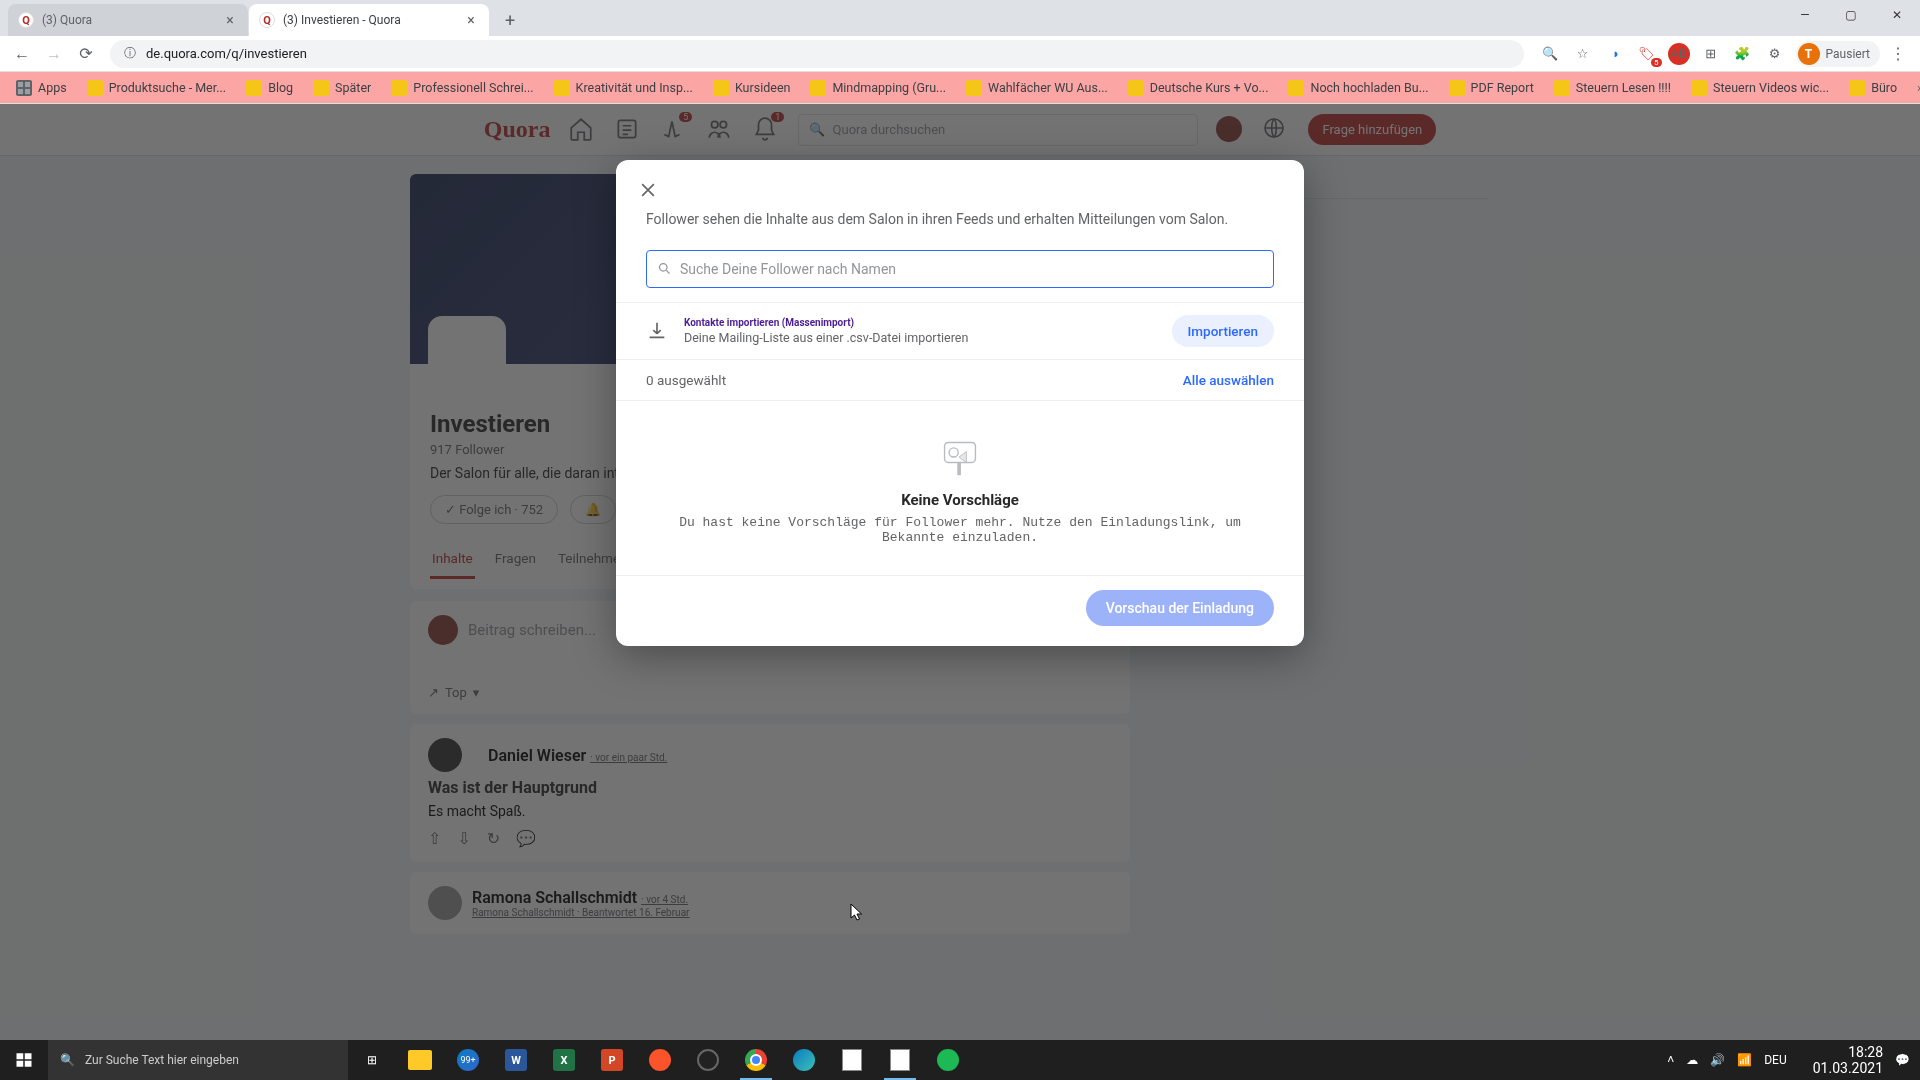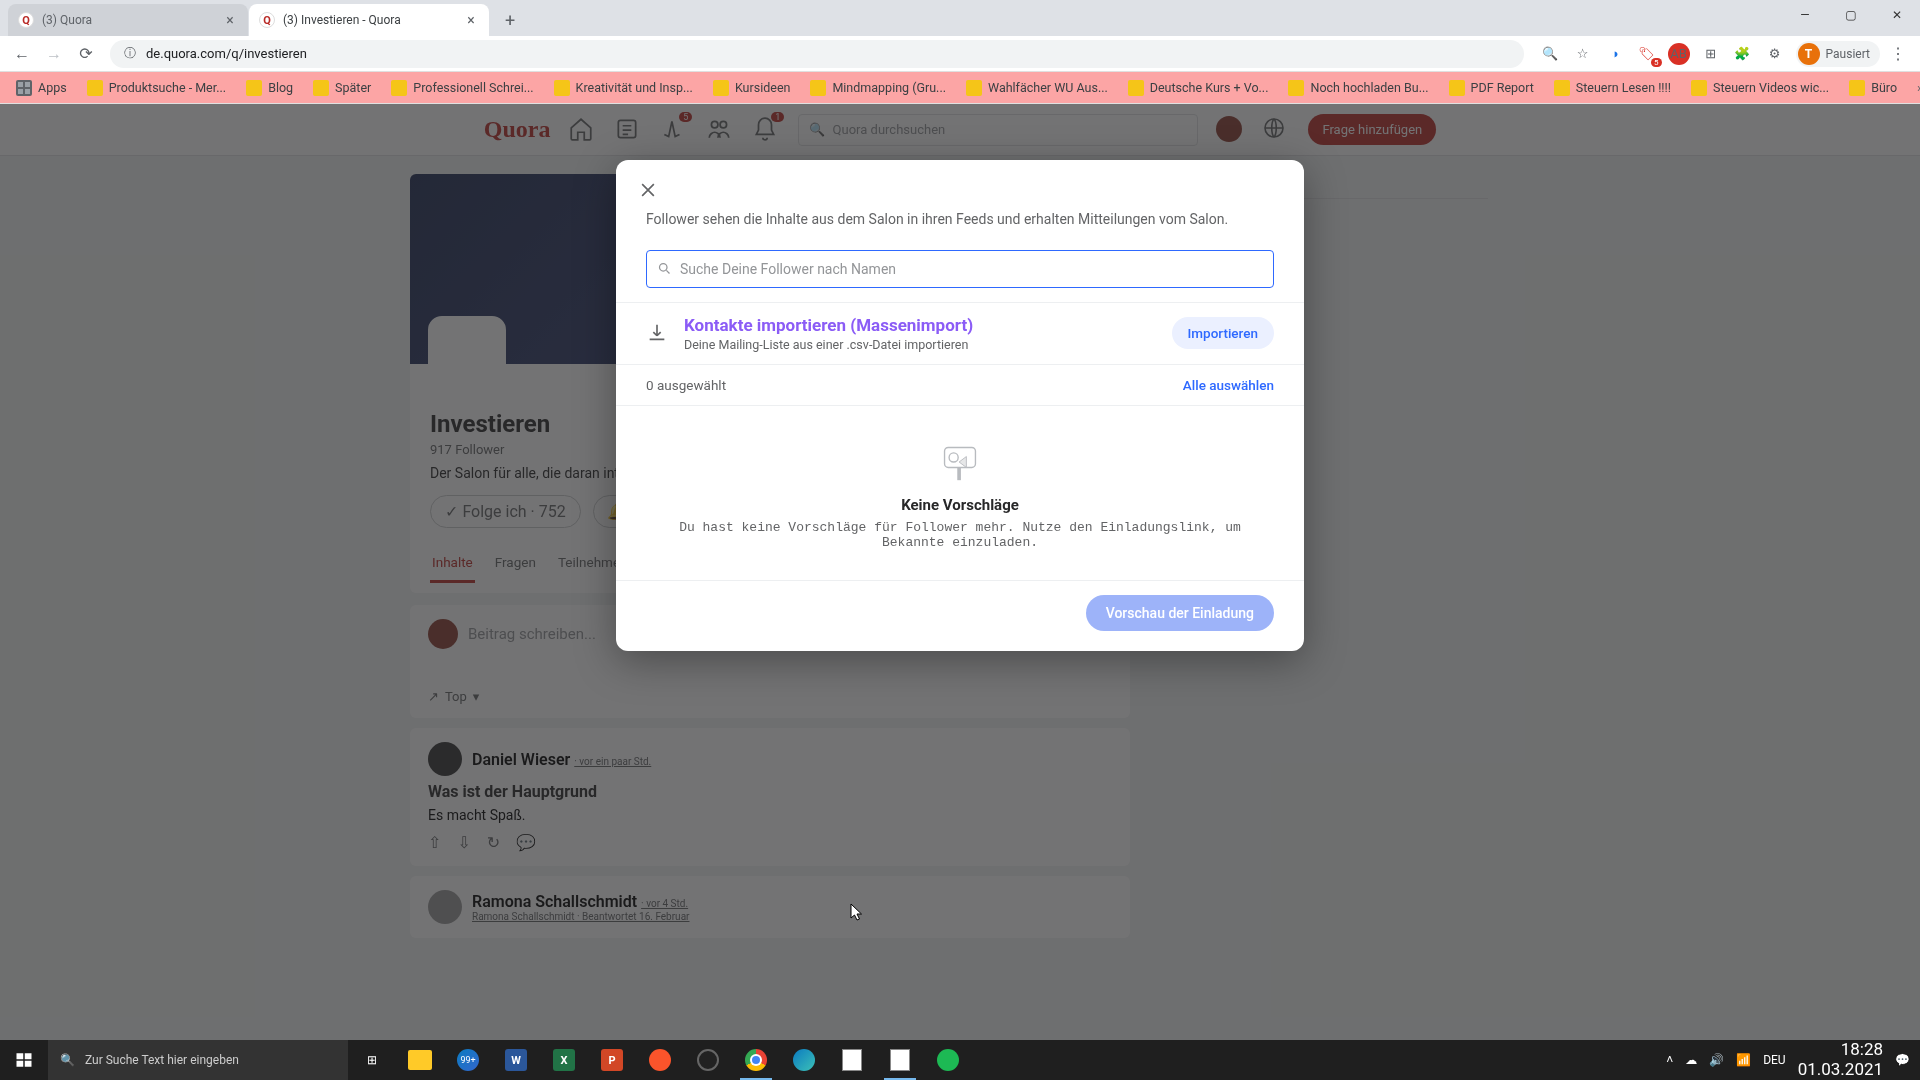--- a/index.html
+++ b/index.html
@@ -47,21 +47,21 @@
 .quora-header .addq { background:#b92b27; color:#fff; font-size:13px; padding:8px 14px; border-radius:20px;}
 .page-center { width:1100px; margin:18px auto 0; display:flex; gap:18px;}
 .main-col { width:720px;}
 .side-col { width:340px;}
 .cover { height:190px; background:#2a3a6b linear-gradient(135deg,#1e2a52,#3b4880); border-top-left-radius:6px; border-top-right-radius:6px; position:relative;}
 .space-card { background:#fff; padding:16px 20px 10px; border-bottom-left-radius:6px; border-bottom-right-radius:6px; margin-bottom:12px;}
 .space-title { font-size:24px; font-weight:bold; color:#282829;}
 .space-sub { font-size:13px; color:#636466; margin:4px 0 8px;}
 .space-desc { font-size:14px; color:#282829;}
 .space-actions { display:flex; align-items:center; gap:12px; margin-top:14px;}
-.fbtn { border:1px solid #c9cbcc; border-radius:20px; padding:6px 14px; font-size:16px; color:#636466;text-align:right;}
+.fbtn { border:1px solid #c9cbcc; border-radius:20px; padding:6px 14px; font-size:13px; color:#636466;text-align:right;}
 .space-tabs { display:flex; gap:18px; margin-top:16px; font-size:13.5px; color:#636466;}
 .space-tabs .st { padding:10px 2px;}
 .space-tabs .st.active { color:#b92b27; border-bottom:3px solid #b92b27;}
 .post-card { background:#fff; border-radius:6px; padding:14px 18px; margin-bottom:10px;}
 .post-card .prompt { color:#939598; font-size:15px;}
 .post-meta { font-size:10px; color:#636466;text-decoration:underline;}
 .post-title { font-size:16px; font-weight:bold; color:#282829; margin:6px 0;}
 .side-box { background:transparent; color:#282829; font-size:13px;}
 .side-h { font-size:15px; border-bottom:1px solid #dee0e1; padding-bottom:6px; margin-bottom:10px; font-weight:500; color:#282829;}
 
@@ -71,21 +71,21 @@
 .modal .mclose { width:36px; height:36px; display:flex; align-items:center; justify-content:center; color:#636466; font-size:20px; margin:12px 0 0 14px; cursor:pointer;}
 .modal .mhead { padding:2px 30px 14px;}
 .modal h2 { font-size:20px; color:#282829; margin-bottom:6px;}
 .modal .msub { font-size:14px; color:#636466; line-height:1.4;}
 .msearch { margin:6px 30px 14px; border:1.5px solid #2e69ff; border-radius:4px; height:38px; display:flex; align-items:center; padding:0 10px; gap:8px;}
 .msearch input { border:none; outline:none; flex:1; font-size:14px; color:#282829;}
 .msearch input::placeholder { color:#939598;}
 .import-row { display:flex; align-items:center; padding:12px 30px; gap:14px; background:#fff; border-top:1px solid #edeff1; border-bottom:1px solid #edeff1;}
 .import-row .dl-ic { width:24px; color:#636466;}
 .import-row .ir-text { flex:1;}
-.import-row .ir-title { font-size:17px; font-weight:700; color:#8b5cf6;}
+.import-row .ir-title { font-size:10px; font-weight:700; color:#4c1d95;}
 .import-row .ir-sub { font-size:12.5px; color:#636466; margin-top:2px;}
 .import-btn { background:#ebf0ff; color:#2e69ff; font-size:13.5px; font-weight:500; padding:8px 16px; border-radius:20px;}
 .sel-row { display:flex; align-items:center; justify-content:space-between; padding:12px 30px; font-size:13.5px; border-bottom:1px solid #edeff1;}
 .sel-row .cnt { color:#636466;}
 .sel-row .all { color:#2e69ff; font-weight:500;}
 .empty { padding:36px 30px 30px; text-align:center;}
 .empty .mailbox { width:46px; height:40px; margin:0 auto 14px; position:relative;}
 .empty h3 { font-size:15px; font-weight:700; color:#282829; margin-bottom:6px;}
 .empty p { font-size:13px; color:#636466;font-family:Liberation Mono, monospace;}
 .google-row { display:flex; align-items:center; gap:16px; padding:18px 30px; border-top:1px solid #edeff1;}
@@ -99,21 +99,21 @@
 
 .cursor { position:absolute; width:14px; height:20px; pointer-events:none; z-index:9999;}
 
 
 .taskbar { position:absolute; left:0; right:0; bottom:0; height:40px; background:#1f1f1f; display:flex; align-items:center; color:#fff; font-size:12px;}
 .taskbar .start { width:48px; height:40px; display:flex; align-items:center; justify-content:center;}
 .taskbar .search { display:flex; align-items:center; background:#333; height:40px; width:300px; padding:0 12px; color:#ccc; gap:10px;}
 .taskbar .ticons { display:flex; align-items:center; height:40px;}
 .taskbar .ticons > div { width:48px; height:40px; display:flex; align-items:center; justify-content:center; position:relative;}
 .taskbar .tray { margin-left:auto; display:flex; align-items:center; gap:12px; padding:0 10px; color:#fff;}
-.taskbar .tray .clock { text-align:right; line-height:1.15; font-size:17px;}
+.taskbar .tray .clock { text-align:right; line-height:1.15; font-size:14px;margin-left:14px;}
 .underline { position:absolute; bottom:0; left:8px; right:8px; height:2px; background:#76b9ed;}
 
 svg { display:block; }
 </style>
 </head>
 <body>
 
 <div class="titlebar">
   <div class="tabs">
     <div class="tab inactive">
@@ -304,21 +304,21 @@
         <div style="margin-top:40px;color:#636466;font-size:13px;display:flex;align-items:center;gap:6px;">
           <span>↗</span>
             <span>Top</span>
             <span>▾</span>
         </div>
       </div>
       <div class="post-card">
         <div style="display:flex;align-items:center;gap:10px;">
           <span style="width:34px;height:34px;border-radius:50%;background:#333;"></span>
           <div>
-            <span style="font-weight:600;">Daniel Wieser</span>
+            <span style="font-weight:600;margin-left:16px;">Daniel Wieser</span>
             <span class="post-meta">· vor ein paar Std.</span>
           </div>
         </div>
         <div class="post-title">Was ist der Hauptgrund</div>
         <div style="font-size:14px;">Es macht Spaß.</div>
         <div style="margin-top:10px;display:flex;gap:16px;color:#636466;">
           <span>⇧</span>
           <span>⇩</span>
           <span>↻</span>
           <span>💬</span>

